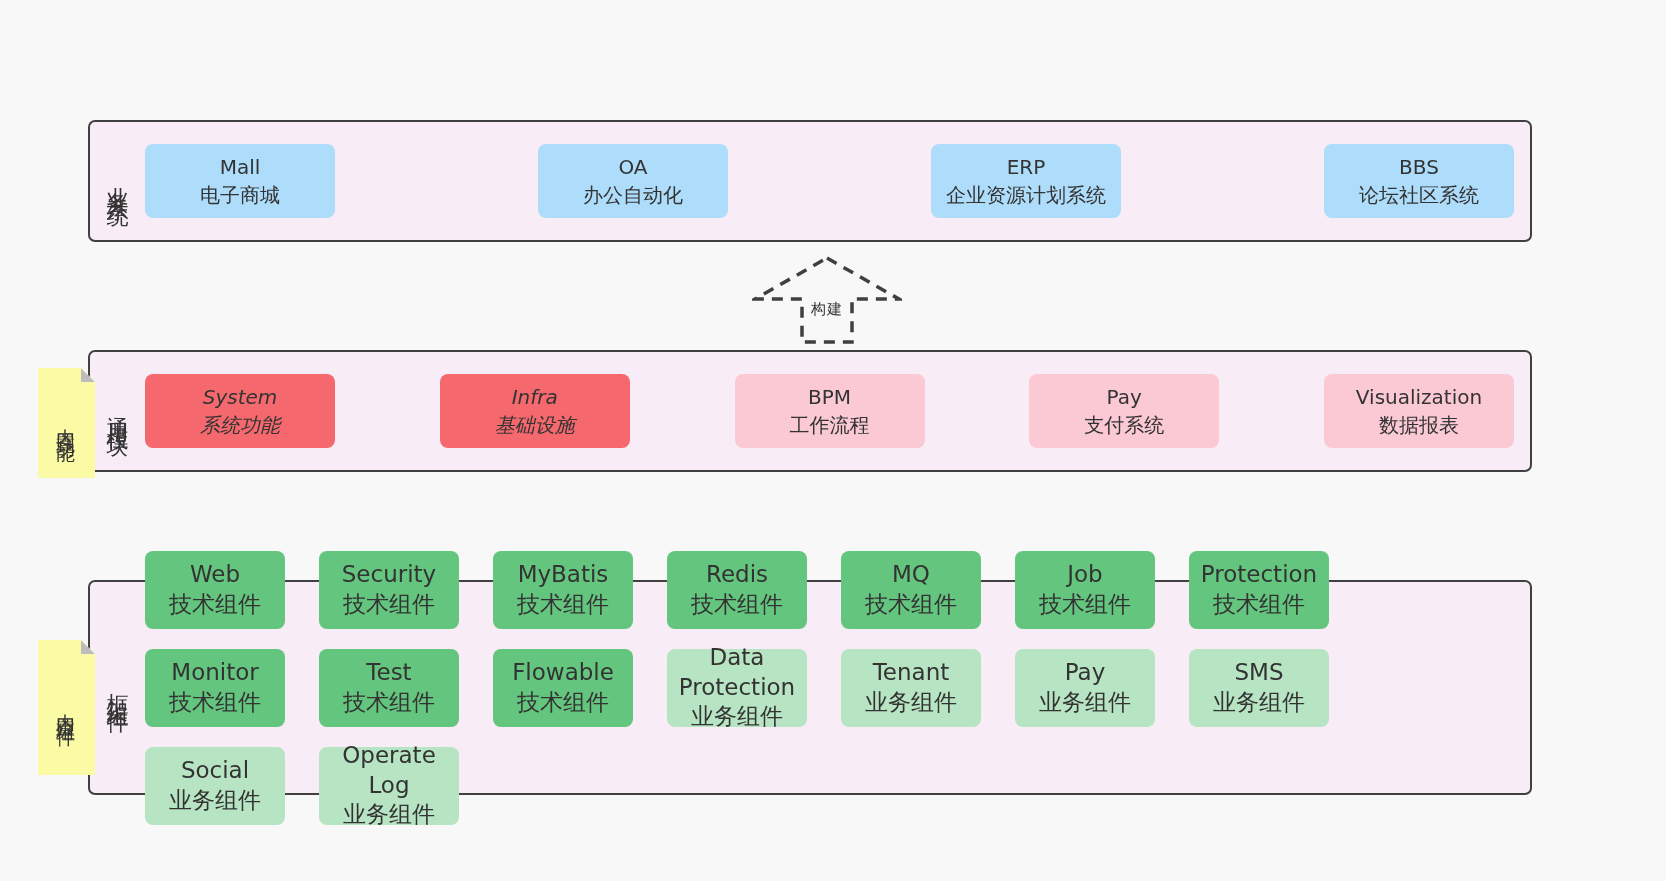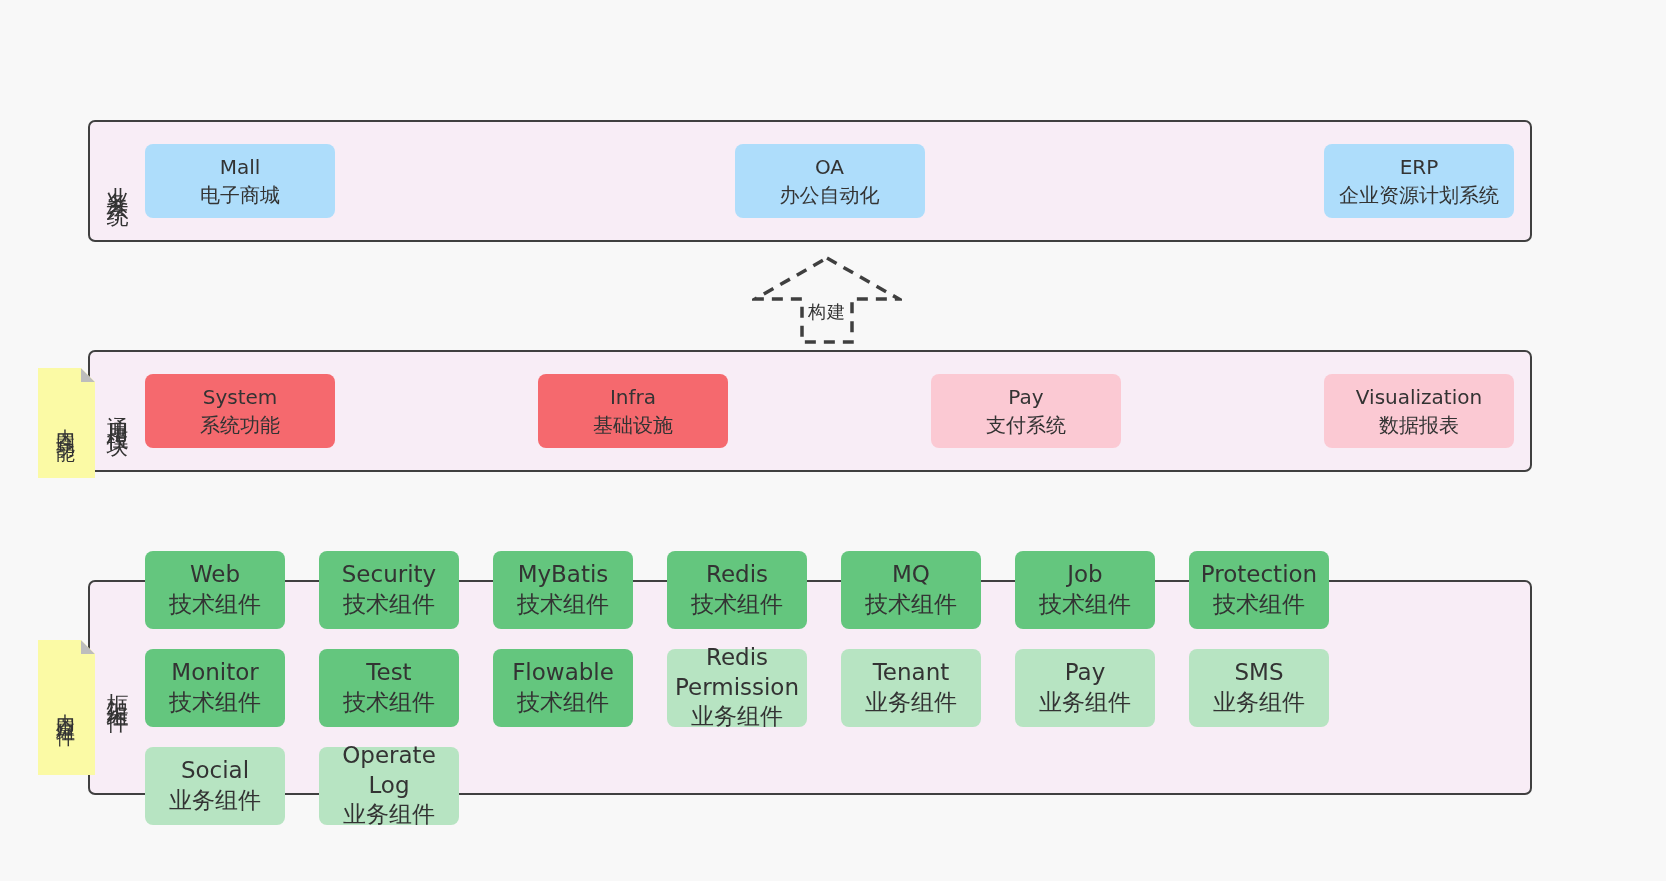--- a/index.html
+++ b/index.html
@@ -48,21 +48,21 @@
     justify-content: center;
     text-align: center;
     color: var(--box-text);
     font-size: 20px; line-height: 1.42;
     box-sizing: border-box;
     padding: 2px 6px;
   }
   #layer-0 .box, #layer-1 .box { width: 190px; height: 74px; }
   #layer-2 .box { width: 140px; height: 78px; font-size: 23px; line-height: 1.28; }
   .box.blue { background: var(--blue); }
-  .box.red { background: var(--red); }
+  .box.red { background: var(--red); font-style: italic; }
   .box.pink { background: var(--pink); }
   .box.green { background: var(--green); }
   .box.light_green { background: var(--light-green); }
 
   
   .note {
     position: absolute; z-index: 3;
     background: var(--note-bg);
     clip-path: polygon(0 0, calc(100% - 14px) 0, 100% 14px, 100% 100%, 0 100%);
     display: flex; align-items: center; justify-content: center;
@@ -87,21 +87,21 @@
   .arrow polygon {
     fill: none;
     stroke: var(--arrow-stroke);
     stroke-width: 3.5;
     stroke-dasharray: 11 8;
   }
   .arrow-label {
     position: absolute; left: 50%; top: 44px; transform: translateX(-50%);
     background: var(--page-bg);
     padding: 0 3px;
-    font-size: 18px; letter-spacing: 1px; color: var(--box-text);
+    font-size: 15px; letter-spacing: 1px; color: var(--box-text);
     white-space: nowrap;
   }
 </style>
 </head>
 <body style="background: rgb(248, 248, 248);">
 
 <div class="canvas">
 
   <section class="layer" id="layer-0">
     <div class="layer-label">业务系统</div>
@@ -110,20 +110,24 @@
           <div>Mall</div>
           <div>电子商城</div>
         </div>
         <div class="box blue">
           <div>OA</div>
           <div>办公自动化</div>
         </div>
         <div class="box blue">
           <div>ERP</div>
           <div>企业资源计划系统</div>
+        </div>
+        <div class="box blue">
+          <div>BBS</div>
+          <div>论坛社区系统</div>
         </div>
       </div>
   </section>
 
   <div class="arrow arrow-0">
     <svg width="150" height="88" viewBox="0 0 150 88">
       <polygon points="75,2 147,43 100,43 100,86 50,86 50,43 3,43"></polygon>
     </svg>
     <span class="arrow-label">构建</span>
   </div>
@@ -133,20 +137,24 @@
     <div class="boxes">
         <div class="box red">
           <div>System</div>
           <div>系统功能</div>
         </div>
         <div class="box red">
           <div>Infra</div>
           <div>基础设施</div>
         </div>
         <div class="box pink">
+          <div>BPM</div>
+          <div>工作流程</div>
+        </div>
+        <div class="box pink">
           <div>Pay</div>
           <div>支付系统</div>
         </div>
         <div class="box pink">
           <div>Visualization</div>
           <div>数据报表</div>
         </div>
       </div>
   </section>
   <div class="note note-0">
@@ -192,21 +200,21 @@
         </div>
         <div class="box green">
           <div>Test</div>
           <div>技术组件</div>
         </div>
         <div class="box green">
           <div>Flowable</div>
           <div>技术组件</div>
         </div>
         <div class="box light_green">
-          <div>Redis Permission</div>
+          <div>Data Protection</div>
           <div>业务组件</div>
         </div>
         <div class="box light_green">
           <div>Tenant</div>
           <div>业务组件</div>
         </div>
         <div class="box light_green">
           <div>Pay</div>
           <div>业务组件</div>
         </div>

